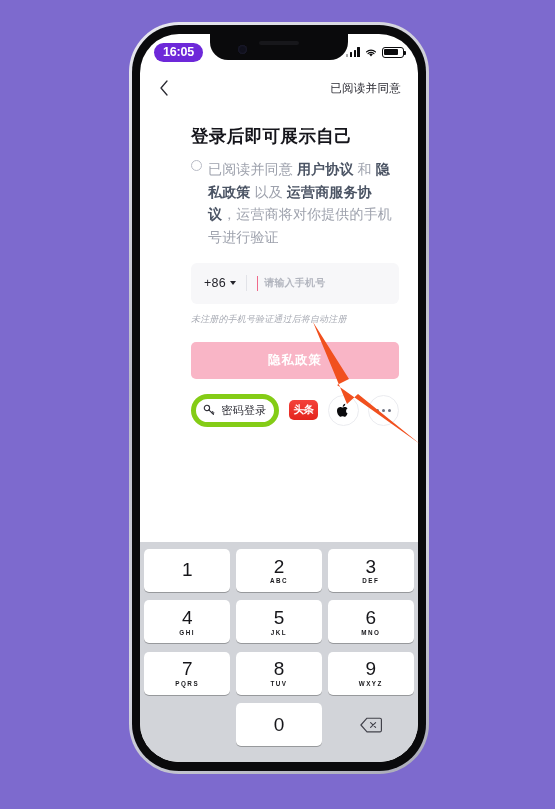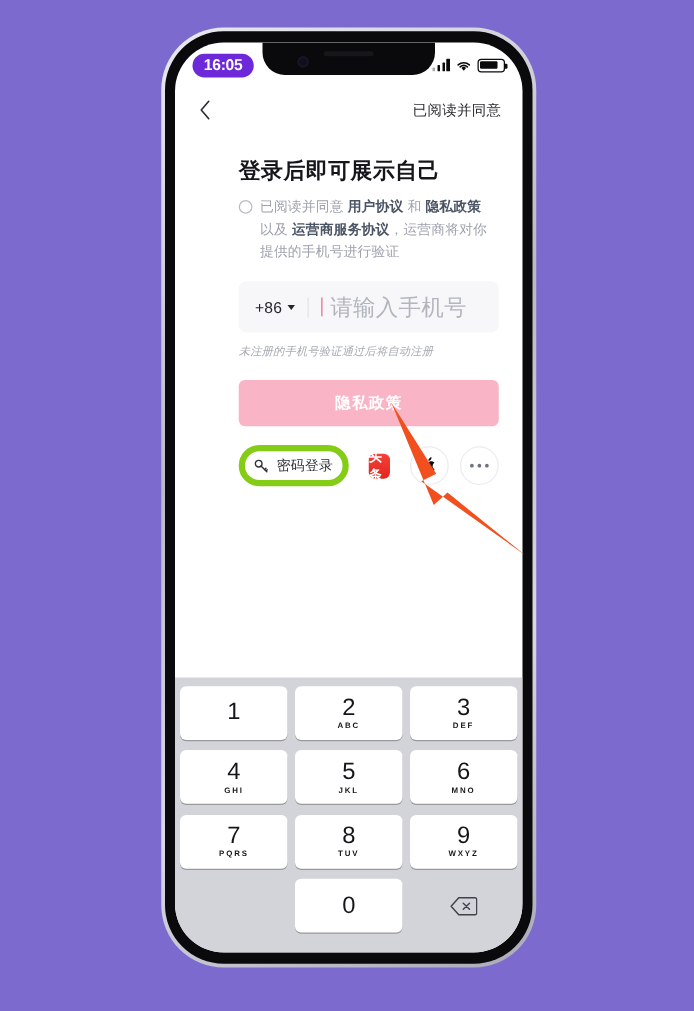--- a/index.html
+++ b/index.html
@@ -127,21 +127,21 @@
   }
   .agree-row{
     display:flex; align-items:flex-start; gap:6px;
     margin-top:10px;
   }
   .checkbox{
     width:11px;height:11px;border:1px solid #b9bcc6;border-radius:50%;
     flex:0 0 auto; margin-top:2px; background:#fff;
   }
   .agree-text{
-    font-size:11px; line-height:1.62; color:#9ea2ad;
+    font-size:14px; line-height:1.62; color:#9ea2ad;
     letter-spacing:.15px;
   }
   .agree-text b{ color:#4b5464; font-weight:bold; }
 
   
   .phone-field{
     margin-top:14px;
     height:41px;
     background:#f7f7f9;
     border-radius:6px;
@@ -155,21 +155,21 @@
     border-right:3.5px solid transparent;
     border-top:4.5px solid #25252c;
     vertical-align:2px;
   }
   .divider-v{ width:1px; height:16px; background:#e2e3e8; margin:0 10px; }
   .caret-bar{
     width:1.4px; height:15px; background:#f06a8b; margin-right:6px;
     animation:blink 1.05s steps(1) infinite;
   }
   @keyframes blink{ 0%,50%{opacity:1;} 51%,100%{opacity:.25;} }
-  .phone-placeholder{ font-size:18px; color:#b3b6bf; letter-spacing:.2px; }
+  .phone-placeholder{ font-size:10px; color:#b3b6bf; letter-spacing:.2px;font-weight:bold; }
 
   .hint{
     font-size:9px; color:#a8abb4; margin-top:9px; letter-spacing:.15px;font-style:italic;
   }
 
   
   .login-btn{
     margin-top:16px; width:100%; height:37px;
     background:#f9b5c6;
     border:none; border-radius:5px;
@@ -193,21 +193,21 @@
   .pwd-btn .lbl{ font-size:11px; color:#303038; letter-spacing:.3px; }
   .key-icon{ width:12px; height:12px; }
 
   .social-ic{
     width:31px; height:31px; border-radius:50%;
     display:flex; align-items:center; justify-content:center;
     flex:0 0 auto; cursor:pointer;
   }
   .social-ic.bordered{ border:1px solid #ebecf0; background:#fff; }
   .toutiao{
-    width:17px; height:20px; border-radius:5px;
+    width:29px; height:20px; border-radius:5px;
     background:linear-gradient(180deg,#f4413a,#e4241c);
     color:#fff; font-size:10.5px; font-weight:bold;
     display:flex; align-items:center; justify-content:center;
     letter-spacing:-.5px;
   }
   .dots{ display:flex; gap:2.6px; }
   .dots i{ width:3px;height:3px;border-radius:50%;background:#6d7280;display:block; }
 
   
   .keyboard{

